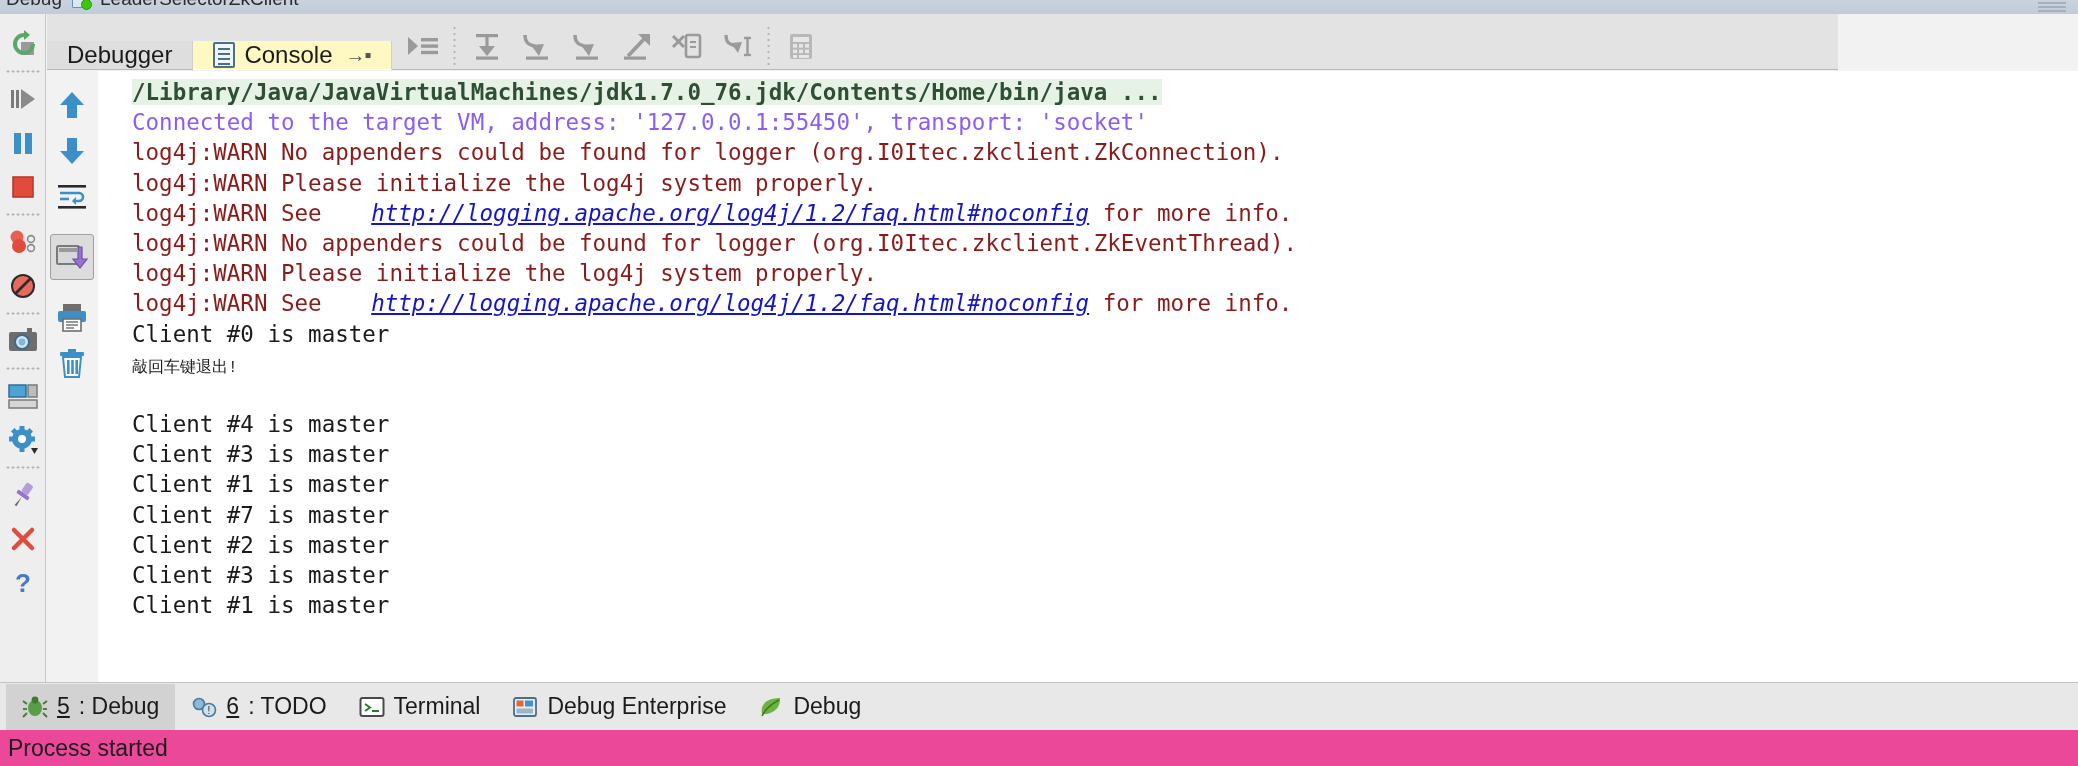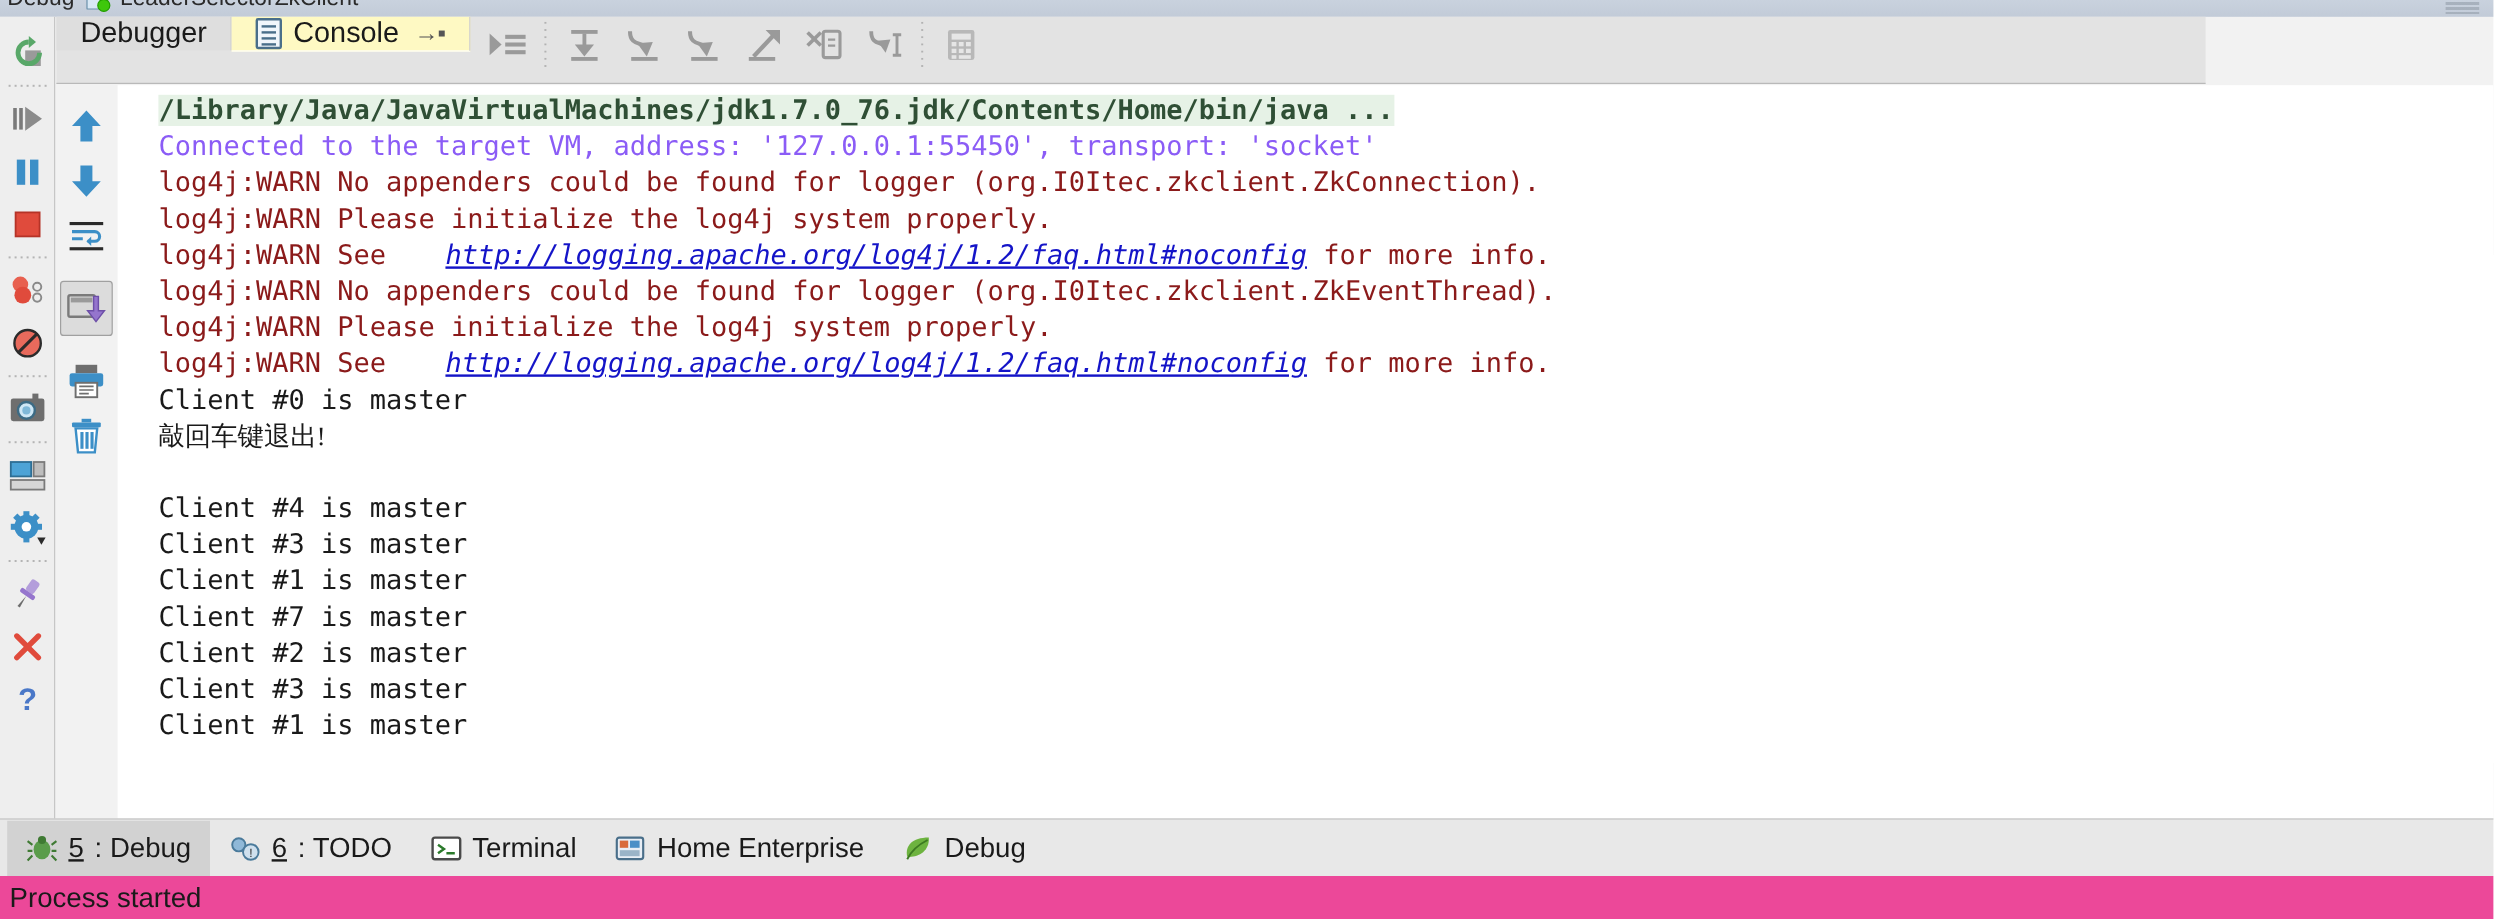--- a/index.html
+++ b/index.html
@@ -118,21 +118,21 @@
 
   
   .tabbar {
     position: absolute;
     left: 47px; top: 14px;
     width: 1791px;
     height: 56px;
     background: #e3e3e3;
     border-bottom: 1px solid #b9b9b9;
     display: flex;
-    align-items: flex-start;
+    align-items: flex-end;
   }
   .tab {
     display: flex;
     align-items: center;
     gap: 9px;
     padding: 0 20px;
     font-size: 24px;
     color: #1a1a1a;
     cursor: pointer;
     border-right: 1px solid #cfcfcf;
@@ -206,21 +206,21 @@
   .c-info  { color: #8b5cf6; }
   .c-warn  { color: #8b1a1a; }
   .c-out   { color: #1a1a1a; }
   .c-link  {
     color: #1414c8;
     font-style: italic;
     text-decoration: underline;
     cursor: pointer;
     margin-left: 36px;
   }
-  .cjk { font-family: Liberation Serif, serif; font-size: 22px; }
+  .cjk { font-family: Liberation Mono, monospace; font-size: 16px; }
 
   
   .bottom-bar {
     position: absolute;
     left: 0; bottom: 36px;
     width: 2078px;
     height: 48px;
     background: #e8e8e8;
     border-top: 1px solid #c4c4c4;
     display: flex;
@@ -576,21 +576,21 @@
 
     <div class="bbtn">
       <span>
         <svg width="26" height="24" viewBox="0 0 26 24">
           <rect x="2" y="3" width="22" height="18" rx="2" fill="#e8eef5" stroke="#4a6f8a" stroke-width="1.8"></rect>
           <rect x="4.5" y="5.5" width="7" height="6" fill="#d96a3a"></rect>
           <rect x="13" y="5.5" width="8" height="6" fill="#4a8fc7"></rect>
           <rect x="4.5" y="13.5" width="16.5" height="5" fill="#9ab4c8"></rect>
         </svg>
       </span>
-      <span>Home Enterprise</span>
+      <span>Debug Enterprise</span>
     </div>
 
     <div class="bbtn">
       <span>
         <svg width="26" height="24" viewBox="0 0 26 24">
           <path d="M22 3 C8 3, 2 10, 4 19 C12 20, 23 15, 22 3 Z" fill="#6db33f"></path>
           <path d="M4 21 C8 13, 15 8, 21 5" stroke="#3d7a22" stroke-width="1.6" fill="none"></path>
         </svg>
       </span>
       <span>Debug</span>

